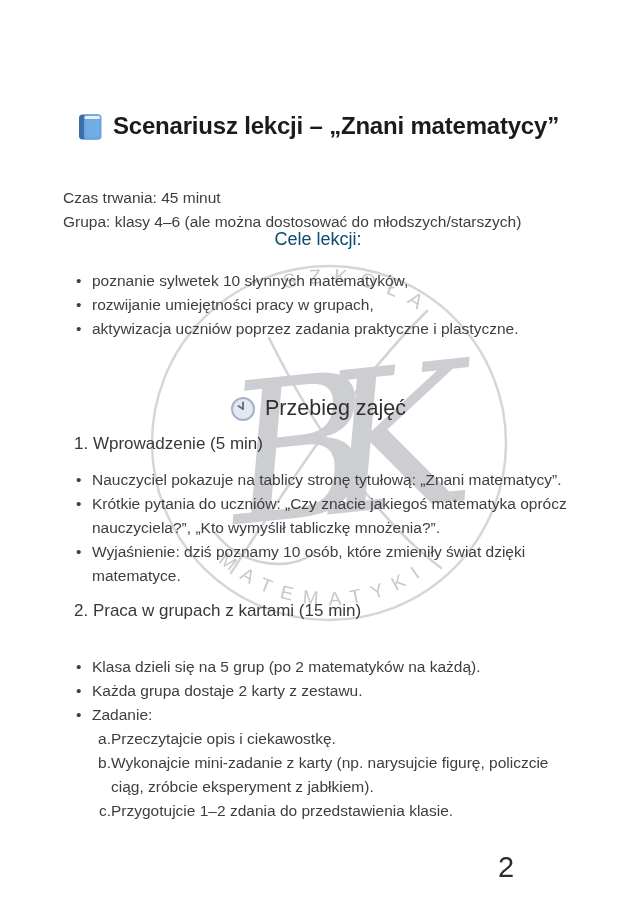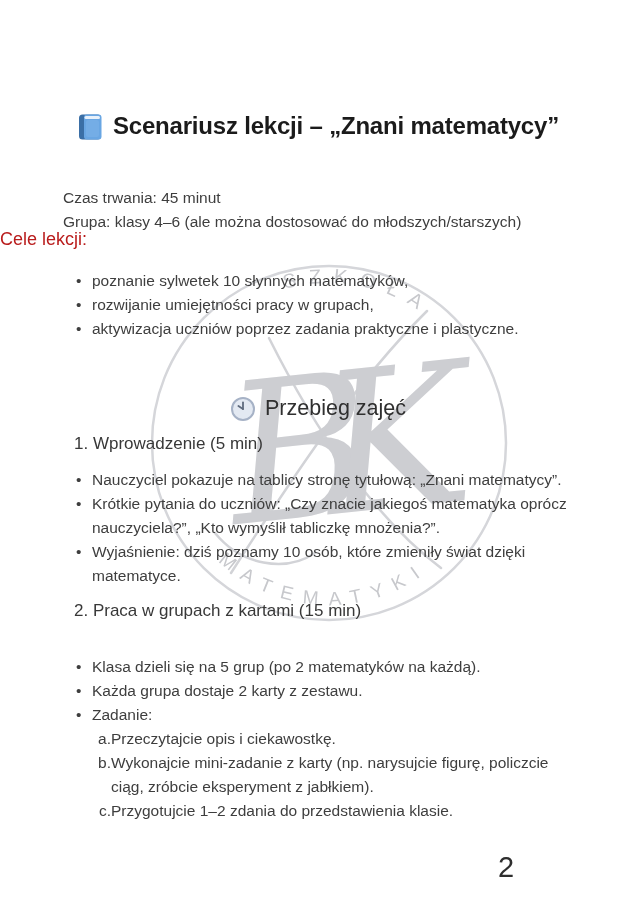--- a/index.html
+++ b/index.html
@@ -22,22 +22,22 @@
   .content{position:relative;z-index:1;}
   .abs{position:absolute;margin-top:20px;}
 
   .title-row{top:91px;left:0;width:636px;display:flex;justify-content:center;align-items:center;gap:9px;}
   .title-row h1{margin:0;font-size:24px;line-height:30px;font-weight:700;color:#1b1b1b;letter-spacing:-0.2px;}
   .book-icon{display:inline-flex;flex:0 0 auto;margin-top:1px;}
 
   .meta{top:166px;left:63px;width:530px;font-size:15.5px;line-height:24px;color:#3e3e3e;}
   .meta p{margin:0;}
 
-  .goals-heading{top:227px;left:0;width:636px;text-align:left;margin:0;
-    font-size:18px;line-height:24px;font-weight:400;color:#b91c1c;}
+  .goals-heading{top:227px;left:0;width:636px;text-align:center;margin:0;
+    font-size:18px;line-height:24px;font-weight:400;color:#0c4a6e;}
 
   ul.bullets{margin:0;padding:0 0 0 29px;list-style:none;width:486px;font-size:15.5px;line-height:24px;}
   ul.bullets li{position:relative;margin:0;}
   ul.bullets li::before{content:"•";position:absolute;left:-16px;top:0;color:#3e3e3e;}
   .goals-list{top:269px;left:63px;}
 
   .agenda-row{top:374px;left:0;width:636px;display:flex;justify-content:center;align-items:center;gap:9px;}
   .agenda-row h2{margin:0;font-size:21.5px;line-height:28px;font-weight:400;color:#2f2f2f;}
   .clock-icon{display:inline-flex;flex:0 0 auto;margin-top:2px;}
 

